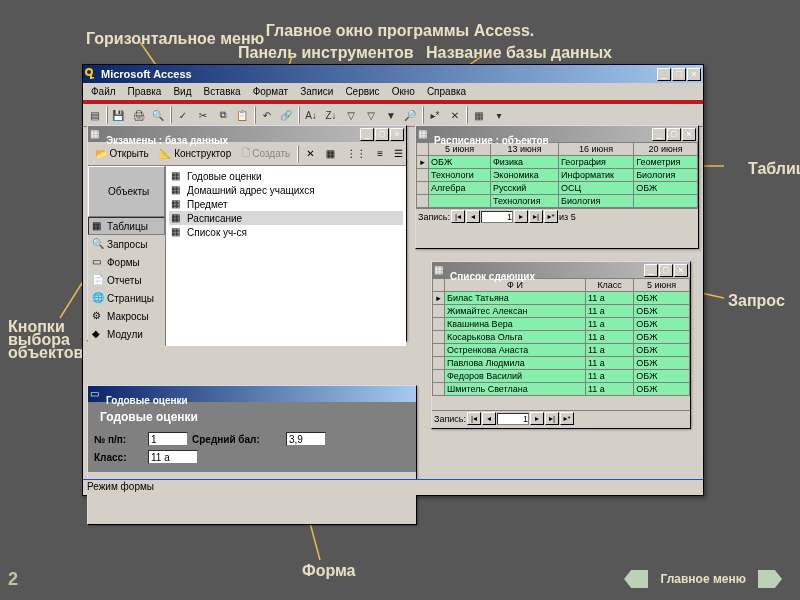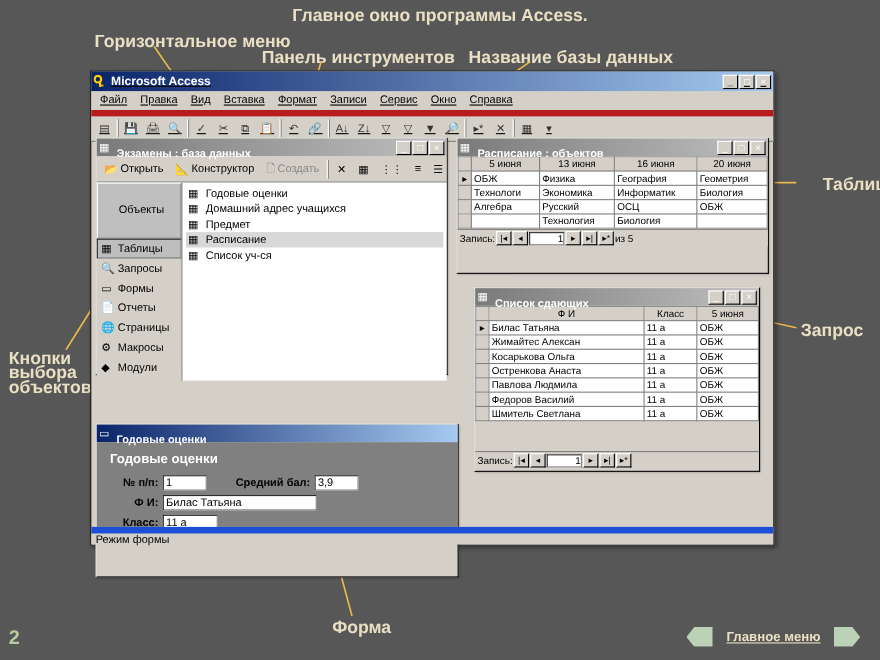--- a/index.html
+++ b/index.html
@@ -1,34 +1,34 @@
 <!DOCTYPE html>
 <html><head>
 <meta charset="utf-8">
 <style>
   * { box-sizing: border-box; margin: 0; padding: 0; }
   body { width: 800px; height: 600px; background: #575757; font-family: Tahoma, Arial, sans-serif; font-size: 10px; position: relative; overflow: hidden; }
-  .heading { color: #e9e0c4; font-size: 16px; font-weight: bold; text-align: center; padding-top: 6px; }
+  .heading { color: #e9e0c4; font-size: 16px; font-weight: bold; text-align: center; padding-top: 22px; }
   .annot { color: #e9e0c4; font-weight: bold; font-size: 16px; position: absolute; }
   .slidenum { position: absolute; left: 8px; bottom: 10px; color: #b8caa0; font-size: 18px; font-weight: bold; }
   .nav-arrows { position: absolute; bottom: 12px; right: 18px; display: flex; gap: 6px; align-items: center; }
   .arrow { width: 24px; height: 18px; background: #bcd2b7; clip-path: polygon(0 0,70% 0,100% 50%,70% 100%,0 100%); }
   .arrow.left { transform: scaleX(-1); }
-  .mainmenu-link { color: #e9e0c4; text-decoration: underline; font-size: 12px; font-weight: bold; margin: 0 6px; }
+  .mainmenu-link { color: #e9e0c4; font-size: 12px; font-weight: bold; margin: 0 6px; }
   svg.callouts { position: absolute; top: 0; left: 0; pointer-events: none; }
 
-  .app { position: absolute; left: 82px; top: 64px; width: 622px; height: 432px; background: #d4d0c8; border: 1px solid #000; box-shadow: 2px 2px 4px rgba(0,0,0,.4); text-decoration: underline; }
+  .app { position: absolute; left: 82px; top: 64px; width: 622px; height: 432px; background: #d4d0c8; border: 1px solid #000; box-shadow: 2px 2px 4px rgba(0,0,0,.4); }
   .titlebar { background: linear-gradient(90deg,#0a246a,#a6caf0); color: #fff; height: 18px; display: flex; align-items: center; padding: 0 2px; }
   .titlebar.inactive { background: linear-gradient(90deg,#7a7a7a,#c0c0c0); }
   .key-icon { width: 12px; height: 12px; margin-right: 4px; display: inline-block; }
   .titlebar span.title { flex: 1; font-size: 11px; font-weight: bold; }
   .winbtns { display: flex; gap: 1px; }
   .winbtn { width: 14px; height: 13px; background: #d4d0c8; border: 1px solid #000; border-top-color:#fff; border-left-color:#fff; font-size: 9px; line-height: 11px; text-align: center; }
 
-  .menubar { background: #d4d0c8; display: flex; gap: 2px; padding: 2px 3px; border-bottom: 6px solid #b91c1c; }
+  .menubar { background: #d4d0c8; display: flex; gap: 2px; padding: 2px 3px; border-bottom: 4px solid #b91c1c; }
   .menubar span { padding: 1px 5px; font-size: 10px; }
   .toolbar { background: #d4d0c8; display: flex; gap: 2px; padding: 2px 3px; border-bottom: 1px solid #808080; }
   .tbtn { width: 18px; height: 18px; border: 1px solid #d4d0c8; display:flex; align-items:center; justify-content:center; font-size:10px; color:#333; }
   .tbtn.sep { width: 2px; border-right: 1px solid #808080; border-left: 1px solid #fff; }
 
   .mdi { position: absolute; background: #d4d0c8; border: 1px solid #000; border-top-color:#dfdfdf; border-left-color:#dfdfdf; box-shadow: 1px 1px 2px rgba(0,0,0,.3); }
   .mdi .titlebar { height: 16px; }
   .mdi .titlebar span.title { font-size: 10px; margin-top: 12px; }
 
   .db-toolbar { background:#d4d0c8; padding:2px 3px; border-bottom:1px solid #808080; display:flex; gap:3px; align-items:center; }
@@ -36,36 +36,36 @@
   .db-body { display:flex; height: calc(100% - 34px); }
   .obj-pane { width: 78px; background:#d4d0c8; border-right:1px solid #808080; }
   .obj-header { background:#bfbfbf; text-align:center; font-size:10px; padding:19px; border:1px solid #808080; border-top-color:#fff; border-left-color:#fff; }
   .obj-item { display:flex; align-items:center; gap:3px; font-size:10px; padding:2px 3px; border:1px solid transparent; }
   .obj-item.sel { background:#bdbdbd; border:1px inset #808080; }
   .obj-ico { width:12px; height:12px; display:inline-block; }
   .list-pane { flex:1; background:#fff; padding:3px; overflow:auto; }
   .list-item { display:flex; align-items:center; gap:4px; font-size:10px; padding:1px 2px; }
   .list-item.sel { background:#d8d8d8; }
 
-  table.grid { border-collapse: collapse; width:100%; background:#ffffff; font-size:9px; }
+  table.grid { border-collapse: collapse; width:100%; background:#86efac; font-size:9px; }
   table.grid th, table.grid td { border:1px solid #808080; padding:1px 2px; text-align:left; height:13px; overflow:hidden; white-space:nowrap; }
   table.grid th { background:#d4d0c8; font-weight:normal; text-align:center; }
   table.grid td.rowhdr { background:#d4d0c8; width:12px; text-align:center; }
 
   .recnav { background:#d4d0c8; border-top:1px solid #808080; display:flex; align-items:center; font-size:9px; padding:1px 2px; gap:1px; }
   .recnav .nbtn { width:14px; height:13px; border:1px solid #000; border-top-color:#fff; border-left-color:#fff; background:#d4d0c8; text-align:center; line-height:11px; font-size:8px; }
   .recnav input { width:32px; height:12px; font-size:9px; text-align:right; border:1px inset #808080; }
 
   .form-body { background:#808080; padding:6px; }
   .form-title { color:#fff; font-size:12px; font-weight:bold; padding:2px 0 6px 6px; }
   .form-row { display:flex; align-items:center; gap:4px; font-size:10px; color:#000; padding:2px 0; }
-  .form-row label { width:50px; text-align:right; font-weight:bold; }
+  .form-row label { width:50px; font-weight:bold; }
   .form-row input { background:#fff; border:1px inset #808080; height:14px; font-size:10px; padding:0 2px; }
 
-  .statusbar { position:absolute; bottom:0; left:0; right:0; height:16px; background:#d4d0c8; border-top:6px solid #1d4ed8; font-size:10px; padding:1px 4px; }
+  .statusbar { position:absolute; bottom:0; left:0; right:0; height:16px; background:#d4d0c8; border-top:1px solid #1d4ed8; font-size:10px; padding:1px 4px; }
 </style>
 </head>
 <body>
 
 <div class="heading">Главное окно программы Access.</div>
 
 <div class="annot" style="left:86px; top:30px;">Горизонтальное меню</div>
 <div class="annot" style="left:238px; top:44px;">Панель инструментов</div>
 <div class="annot" style="left:426px; top:44px;">Название базы данных</div>
 <div class="annot" style="left:748px; top:160px;">Таблица</div>
@@ -309,20 +309,26 @@
               <td>ОБЖ</td>
             </tr>
         <tr>
               <td class="rowhdr"></td>
               <td>Жимайтес Алексан</td>
               <td>11 а</td>
               <td>ОБЖ</td>
             </tr>
         <tr>
               <td class="rowhdr"></td>
+              <td>Квашнина Вера</td>
+              <td>11 а</td>
+              <td>ОБЖ</td>
+            </tr>
+        <tr>
+              <td class="rowhdr"></td>
               <td>Косарькова Ольга</td>
               <td>11 а</td>
               <td>ОБЖ</td>
             </tr>
         <tr>
               <td class="rowhdr"></td>
               <td>Остренкова Анаста</td>
               <td>11 а</td>
               <td>ОБЖ</td>
             </tr>
@@ -365,24 +371,20 @@
     </div>
     <div class="form-body">
       <div class="form-title">Годовые оценки</div>
       <div class="form-row">
         <label>№ п/п:</label>
         <input style="width: 40px;" value="1">
         <label style="width:90px">Средний бал:</label>
         <input style="width: 40px;" value="3,9">
       </div>
       <div class="form-row">
-        <label>Ф И:</label>
-        <input style="width: 140px;" value="Билас Татьяна">
-      </div>
-      <div class="form-row">
         <label>Класс:</label>
         <input style="width: 50px;" value="11 а">
       </div>
     </div>
   </div>
 
   <div class="statusbar">Режим формы</div>
 </div>
 
 <div class="slidenum">2</div>

